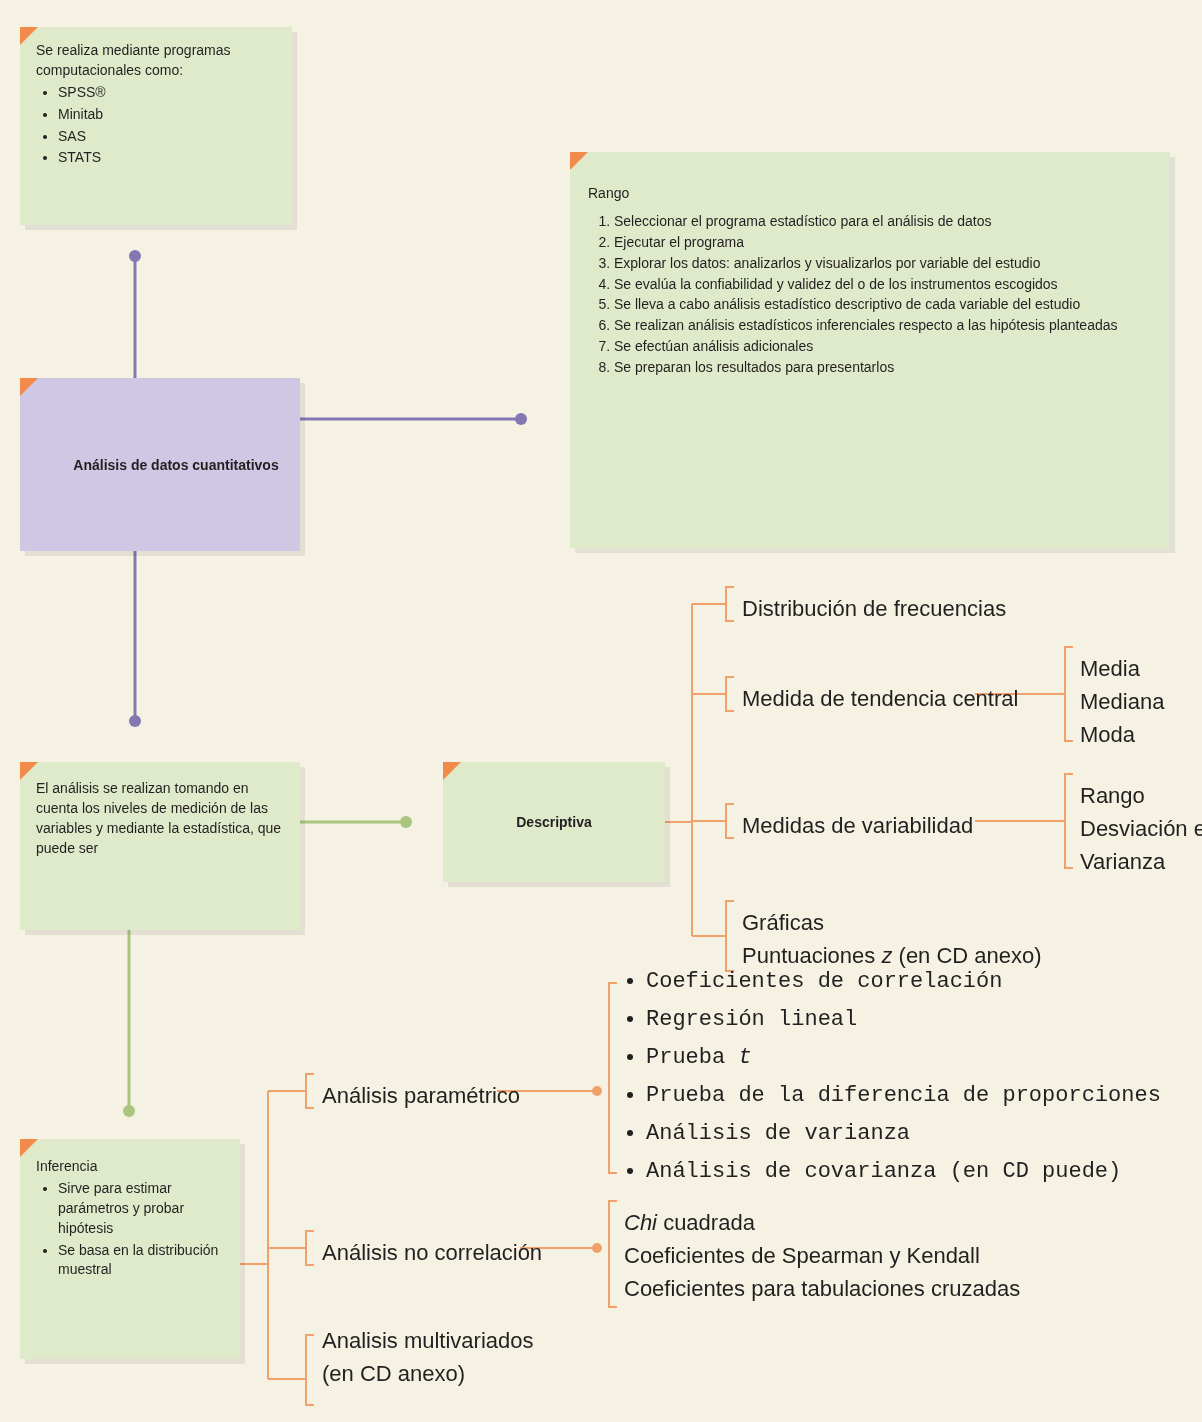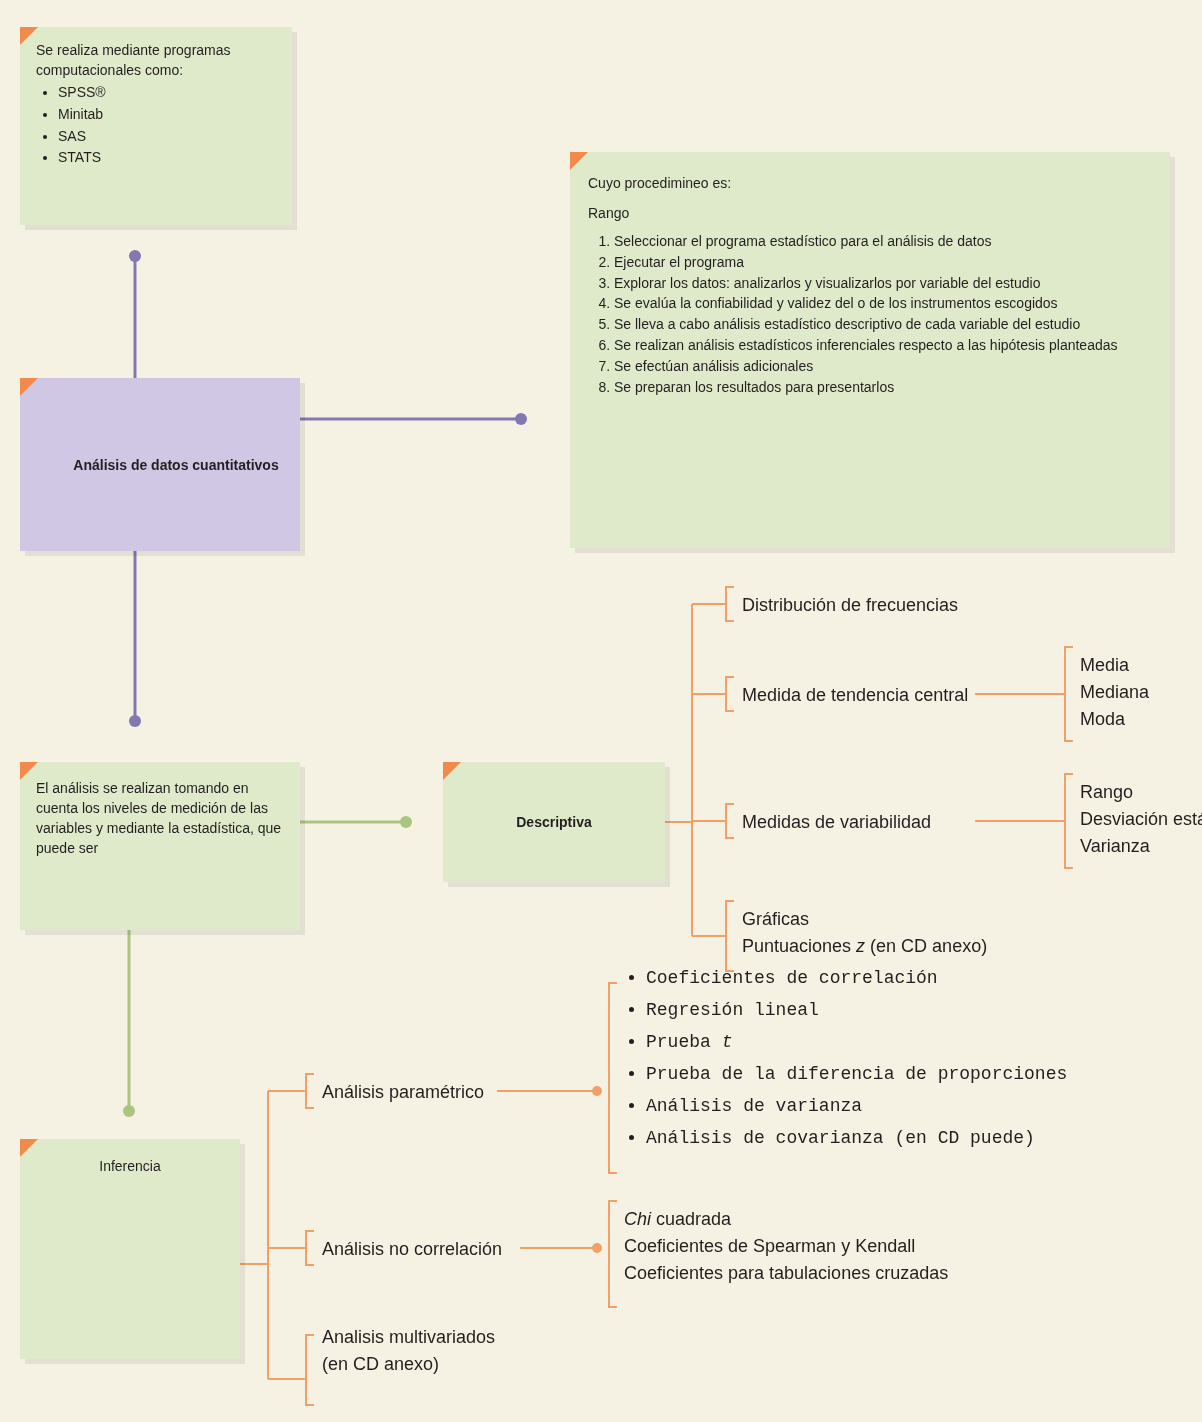--- a/index.html
+++ b/index.html
@@ -63,21 +63,21 @@
     list-style: disc;
   }
   ul.bul li { margin: 2px 0; }
   ol.num {
     margin: 8px 0 0 0;
     padding-left: 26px;
   }
   ol.num li { margin: 1px 0; }
   .lbl {
     position: absolute;
-    font-size: 18px;
+    font-size: 22px;
     line-height: 1.5;
     white-space: nowrap;
   }
   .bracket {
     position: absolute;
     border-left: 2px solid #f2a06a;
     border-top: 2px solid #f2a06a;
     border-bottom: 2px solid #f2a06a;
     width: 9px;
     box-sizing: border-box;
@@ -147,21 +147,20 @@
   </div>
 
   <div class="box purple" style="left:20px; top:378px; width:280px; height:173px; display:flex; align-items:center; justify-content:center;padding-left:32px;">
     <span class="fold"></span>
     <div class="box-inner center-title">Análisis de datos cuantitativos</div>
   </div>
 
   <div class="box green" style="left:570px; top:152px; width:600px; height:396px;">
     <span class="fold"></span>
     <div class="box-inner" style="padding:22px 18px 12px 18px;">
-      <div>Cuyo procedimineo es:</div>
       <div class="fases">Rango</div>
       <ol class="num">
         <li>Seleccionar el programa estadístico para el análisis de datos</li>
         <li>Ejecutar el programa</li>
         <li>Explorar los datos: analizarlos y visualizarlos por variable del estudio</li>
         <li>Se evalúa la confiabilidad y validez del o de los instrumentos escogidos</li>
         <li>Se lleva a cabo análisis estadístico descriptivo de cada variable del estudio</li>
         <li>Se realizan análisis estadísticos inferenciales respecto a las hipótesis planteadas</li>
         <li>Se efectúan análisis adicionales</li>
         <li>Se preparan los resultados para presentarlos</li>
@@ -172,24 +171,28 @@
   <div class="box green" style="left:20px; top:762px; width:280px; height:168px;">
     <span class="fold"></span>
     <div class="box-inner" style="padding-top:17px;">El análisis se realizan tomando en cuenta los niveles de medición de las variables y mediante la estadística, que puede ser</div>
   </div>
 
   <div class="box green" style="left:443px; top:762px; width:222px; height:120px; display:flex; align-items:center; justify-content:center;">
     <span class="fold"></span>
     <div class="box-inner center-title">Descriptiva</div>
   </div>
 
-  <div class="box green" style="left:20px; top:1139px; width:220px; height:220px;text-align:center;">
+  <div class="box green" style="left:20px; top:1139px; width:220px; height:220px;">
     <span class="fold"></span>
     <div class="box-inner" style="padding-top:18px;">
       <div>Inferencia</div>
+      <ul class="bul">
+        <li>Sirve para estimar parámetros y probar hipótesis</li>
+        <li>Se basa en la distribución muestral</li>
+      </ul>
     </div>
   </div>
 
   <div class="bracket" style="left:725px; top:586px; height:36px;"></div>
   <div class="lbl" style="left:742px; top:592px;">Distribución de frecuencias</div>
 
   <div class="bracket" style="left:725px; top:676px; height:36px;"></div>
   <div class="lbl" style="left:742px; top:682px;">Medida de tendencia central</div>
 
   <div class="bracket" style="left:725px; top:803px; height:36px;"></div>

